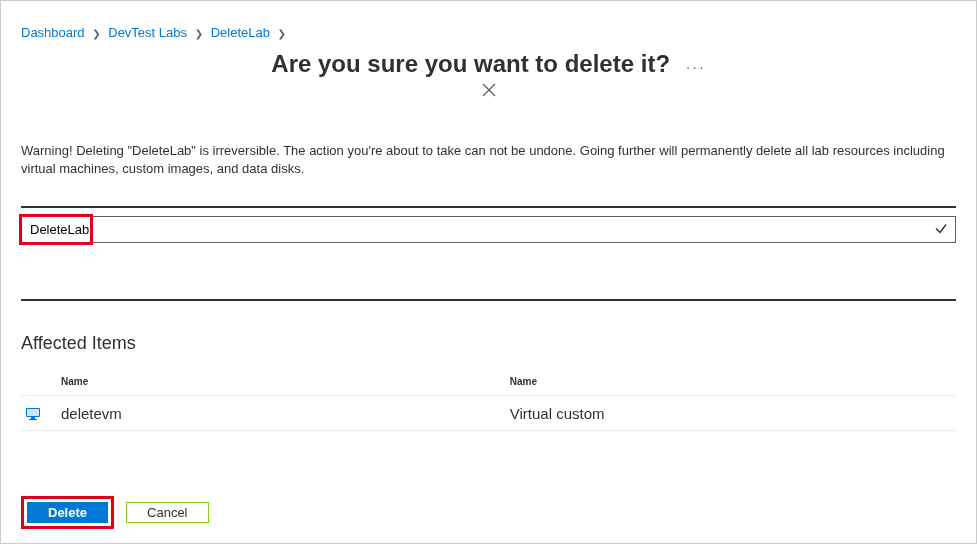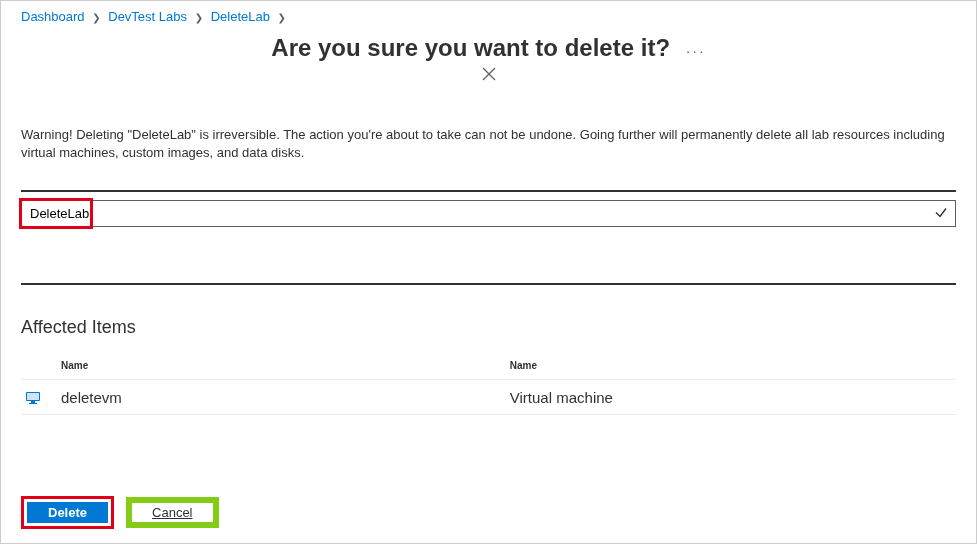--- a/index.html
+++ b/index.html
@@ -11,21 +11,21 @@
       font-family: 'Segoe UI', Tahoma, Geneva, Verdana, sans-serif;
       font-size: 13px;
       color: #323130;
       background: #fff;
       width: 977px;
       height: 544px;
       border: 1px solid #ccc;
       position: relative;
     }
     .breadcrumb {
-      padding: 8px 20px 4px 20px;
+      padding: 24px 20px 4px 20px;
       font-size: 13px;
     }
     .breadcrumb a {
       color: #0078d4;
       text-decoration: none;
     }
     .breadcrumb .sep {
       color: #605e5c;
       margin: 0 4px;
       font-size: 10px;
@@ -171,22 +171,21 @@
     }
     .btn-primary {
       background: #0078d4;
       color: #fff;
       border-color: #0078d4;
       font-weight: 600;
     }
     .btn-secondary {
       background: #fff;
       color: #323130;
-      border: 6px solid #84cc16;
-      text-decoration: underline;
+      border: 1px solid #84cc16;
     }
   </style>
 </head>
 <body>
 
 <nav class="breadcrumb">
   <a href="#">Dashboard</a>
   <span class="sep">❯</span>
   <a href="#">DevTest Labs</a>
   <span class="sep">❯</span>
@@ -239,21 +238,21 @@
           <span class="vm-icon">
             <svg width="16" height="16" viewBox="0 0 16 16">
               <rect x="1" y="2" width="14" height="9" rx="1" fill="#0078d4"></rect>
               <rect x="2" y="3" width="12" height="7" fill="#cfe4f7"></rect>
               <rect x="6" y="11" width="4" height="2" fill="#0078d4"></rect>
               <rect x="4" y="13" width="8" height="1" fill="#0078d4"></rect>
             </svg>
           </span>
         </td>
         <td>deletevm</td>
-        <td>Virtual machine</td>
+        <td>Virtual custom</td>
       </tr>
     </tbody>
   </table>
 </div>
 
 <div class="button-bar">
   <div class="btn-delete-wrap">
     <button class="btn btn-primary">Delete</button>
   </div>
   <button class="btn btn-secondary">Cancel</button>

